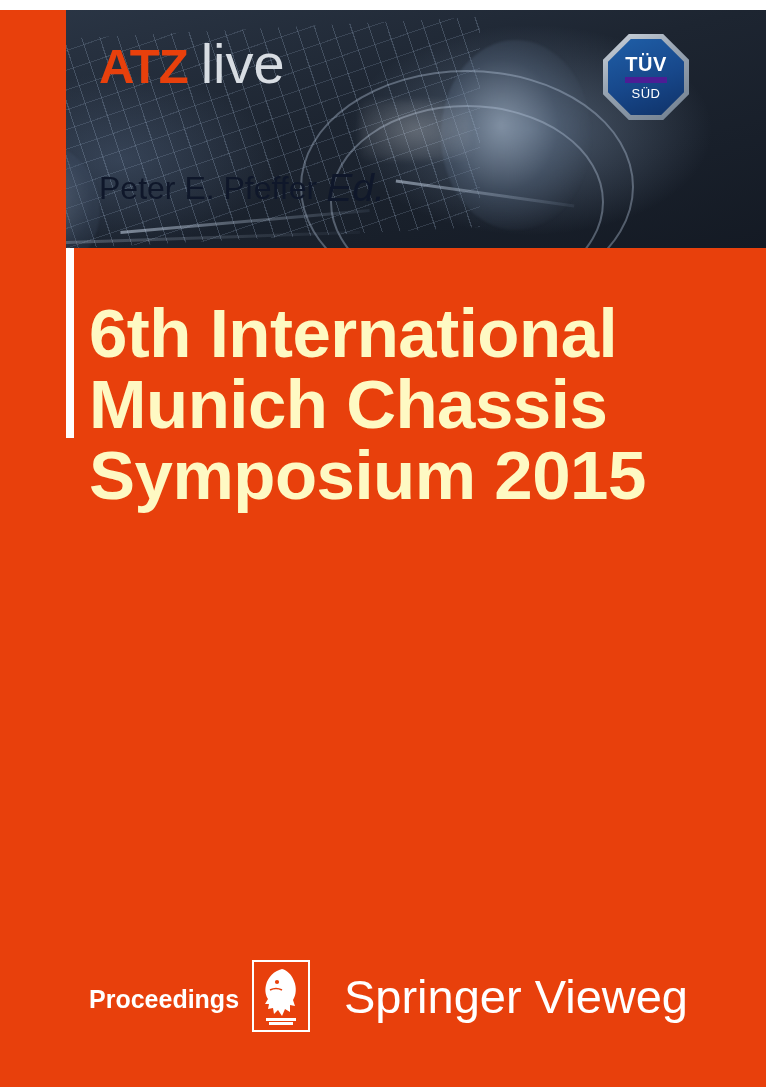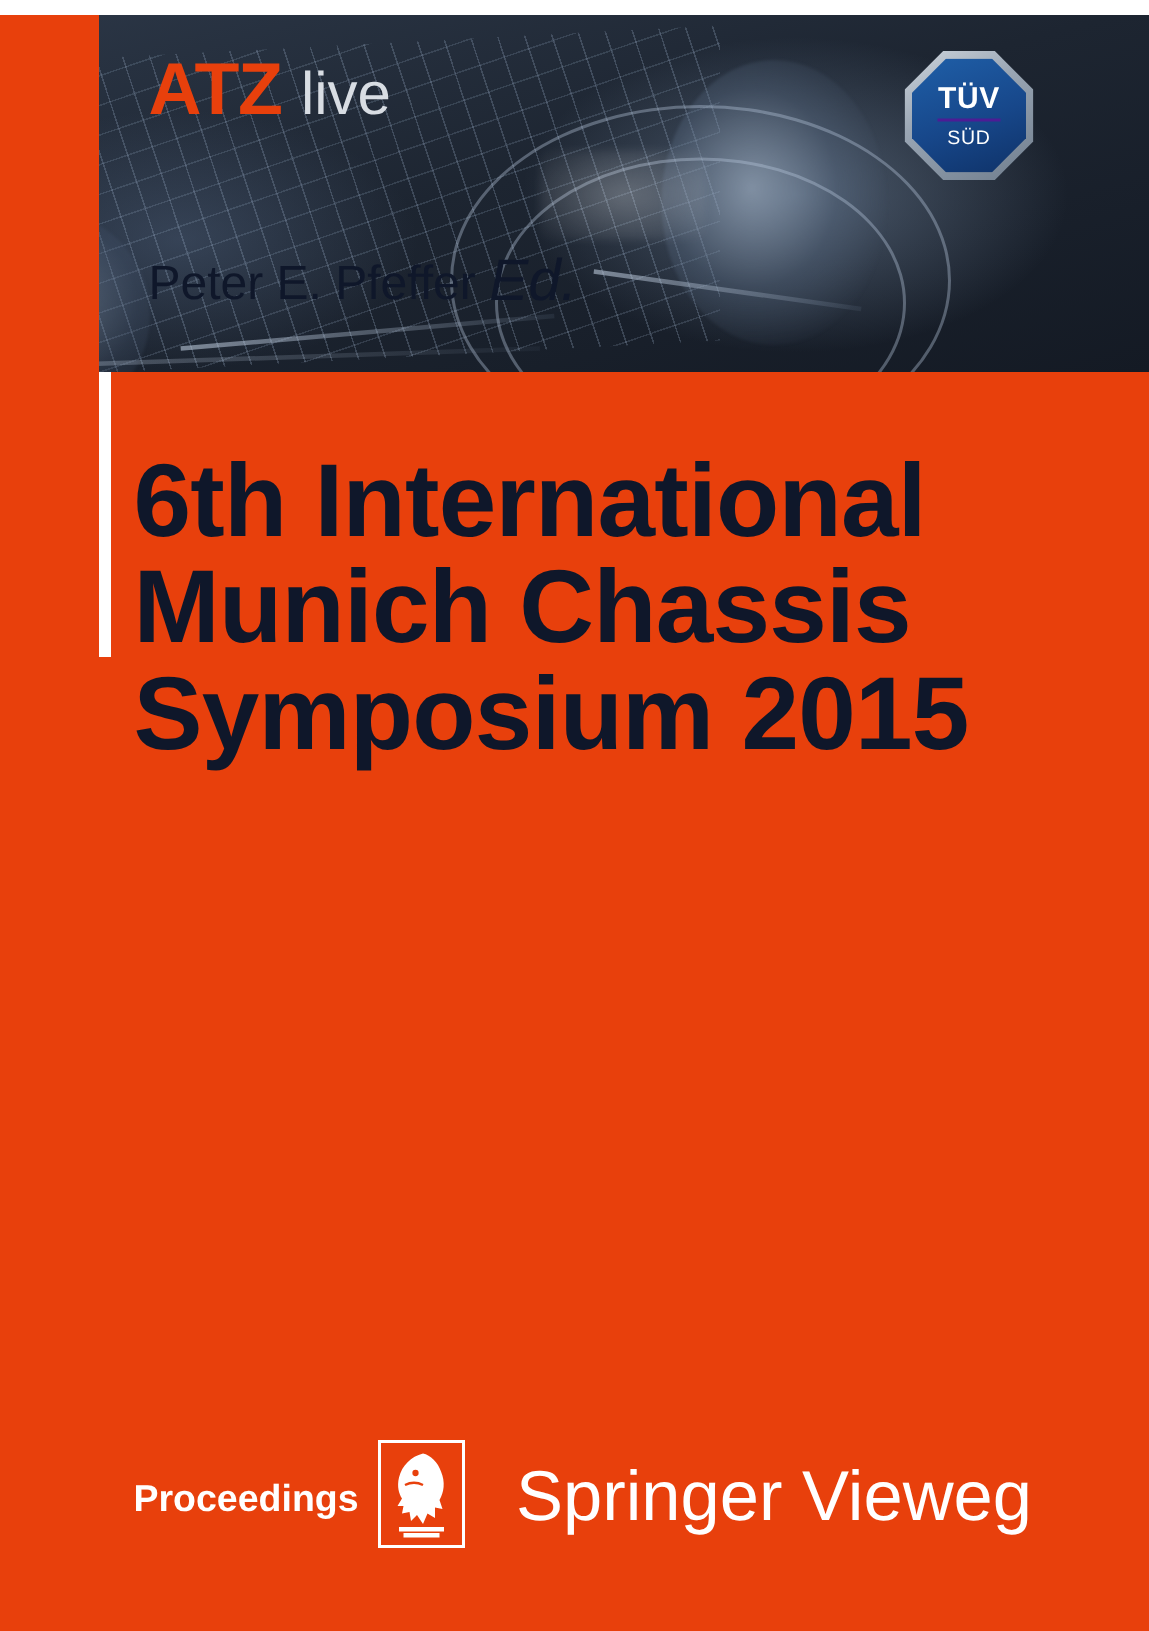--- a/index.html
+++ b/index.html
@@ -112,21 +112,21 @@
     font-family: "Liberation Sans", sans-serif;
     font-weight: bold;
     font-size: 49px;
     letter-spacing: -1px;
     color: #e8400c;
     line-height: 1;
   }
   .logo-live {
     font-family: "Liberation Sans", sans-serif;
     font-weight: normal;
-    font-size: 40px;
+    font-size: 56px;
     color: #d8dde3;
     line-height: 1;
     text-align: center;
   }
 
   
   .seal {
     position: absolute;
     right: 77px;
     top: 24px;
@@ -156,21 +156,21 @@
     align-items: center;
     justify-content: center;
     color: #ffffff;
     line-height: 1;
   }
   .seal .seal-tuv {
     font-family: "Liberation Sans", sans-serif;
     font-weight: bold;
     font-size: 20px;
     letter-spacing: 0.5px;
-    border-bottom: 2px solid #4c1d95;
+    border-bottom: 6px solid #4c1d95;
     padding-bottom: 3px;
   }
   .seal .seal-sud {
     font-family: "Liberation Sans", sans-serif;
     font-weight: normal;
     font-size: 13px;
     margin-top: 4px;
     letter-spacing: 0.5px;
   }
 
@@ -197,21 +197,21 @@
     height: 190px;
     background: #ffffff;
   }
 
   
   .title {
     position: absolute;
     left: 89px;
     top: 288px;
     width: 620px;
-    color: #0f172a;
+    color: #fef9c3;
     font-size: 69px;
     font-weight: bold;
     line-height: 1.03;
     letter-spacing: -0.5px;
   }
   .title div { white-space: nowrap; }
 
   .subtitle {
     position: absolute;
     left: 89px;

